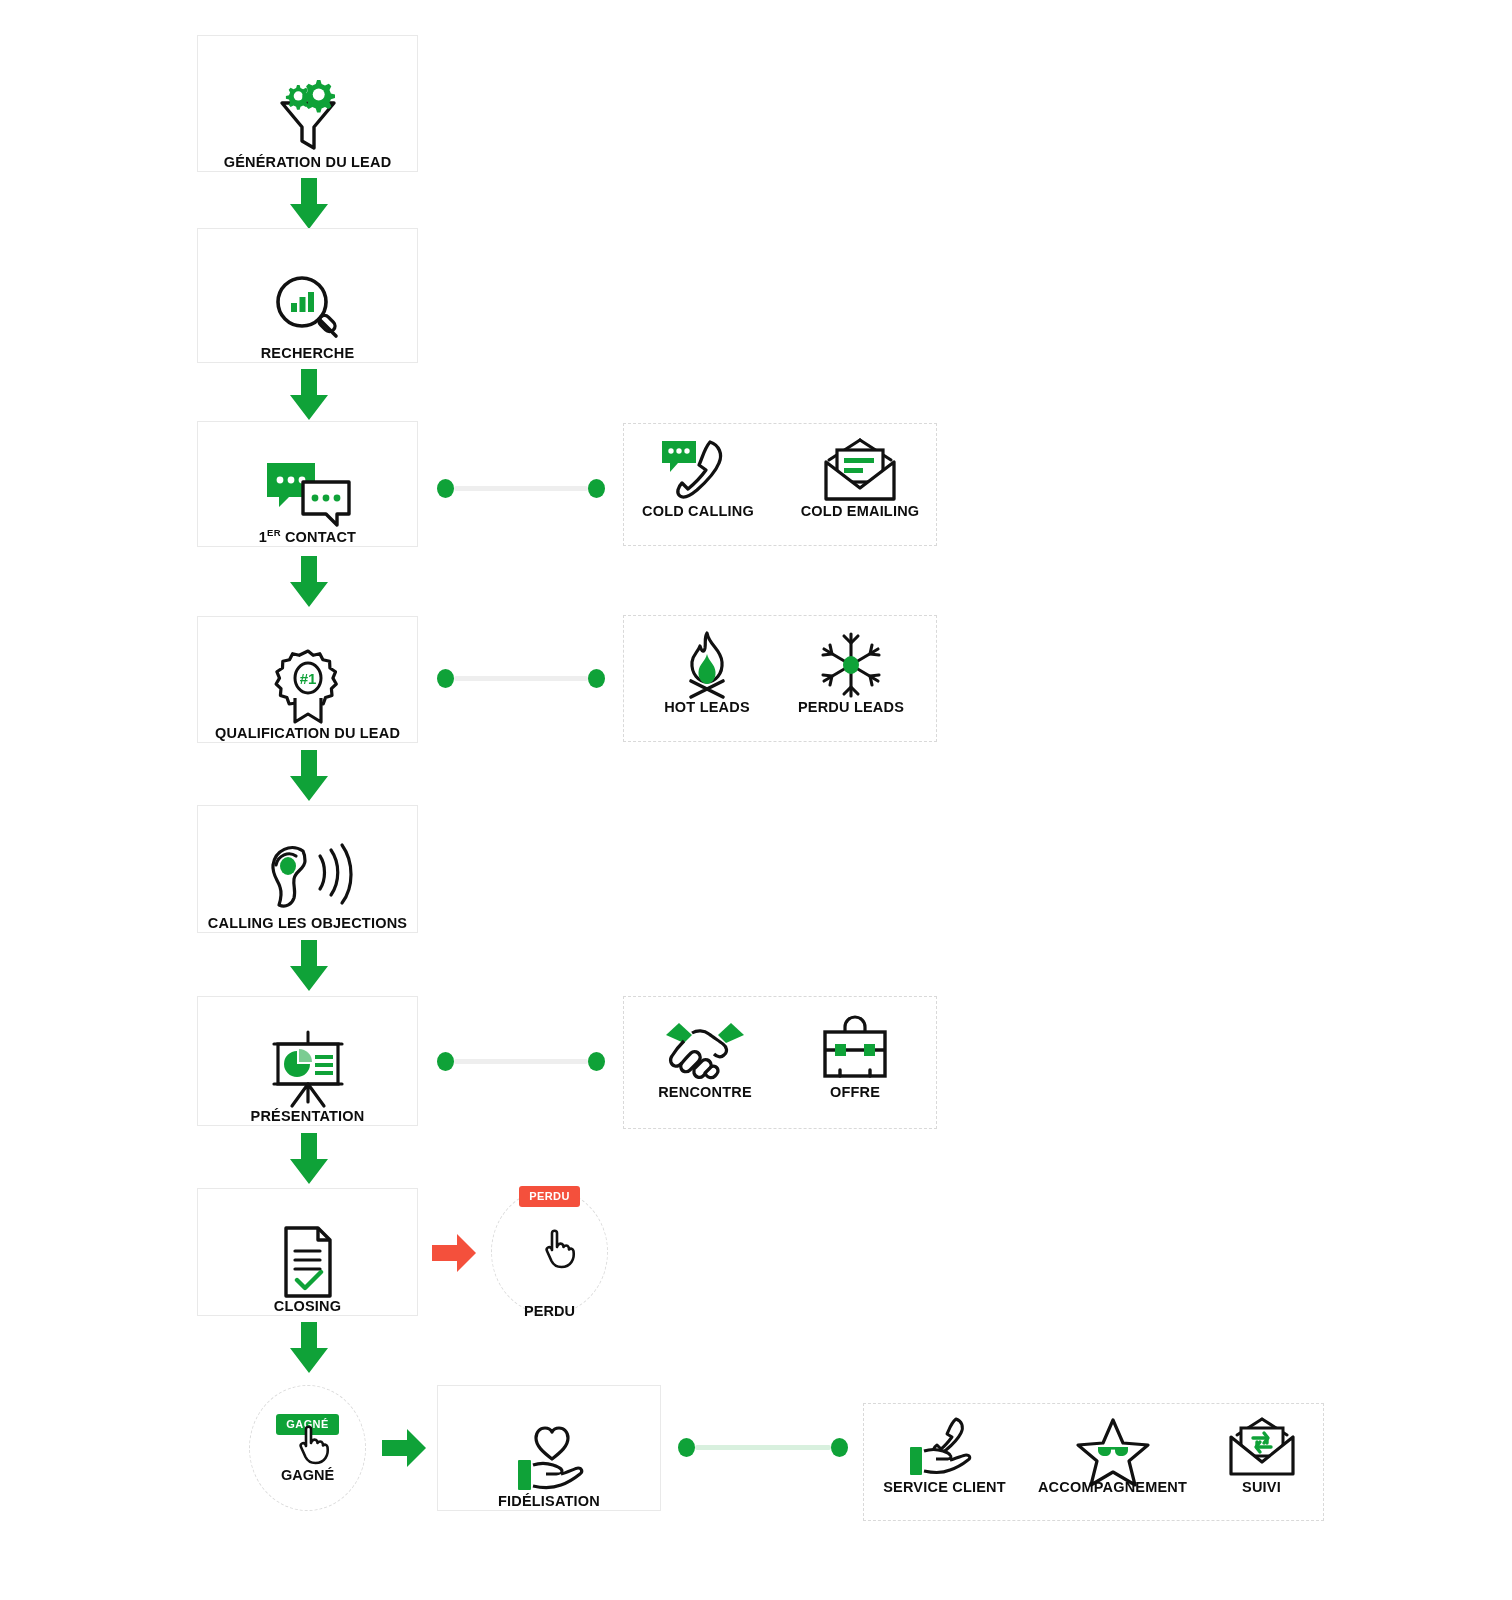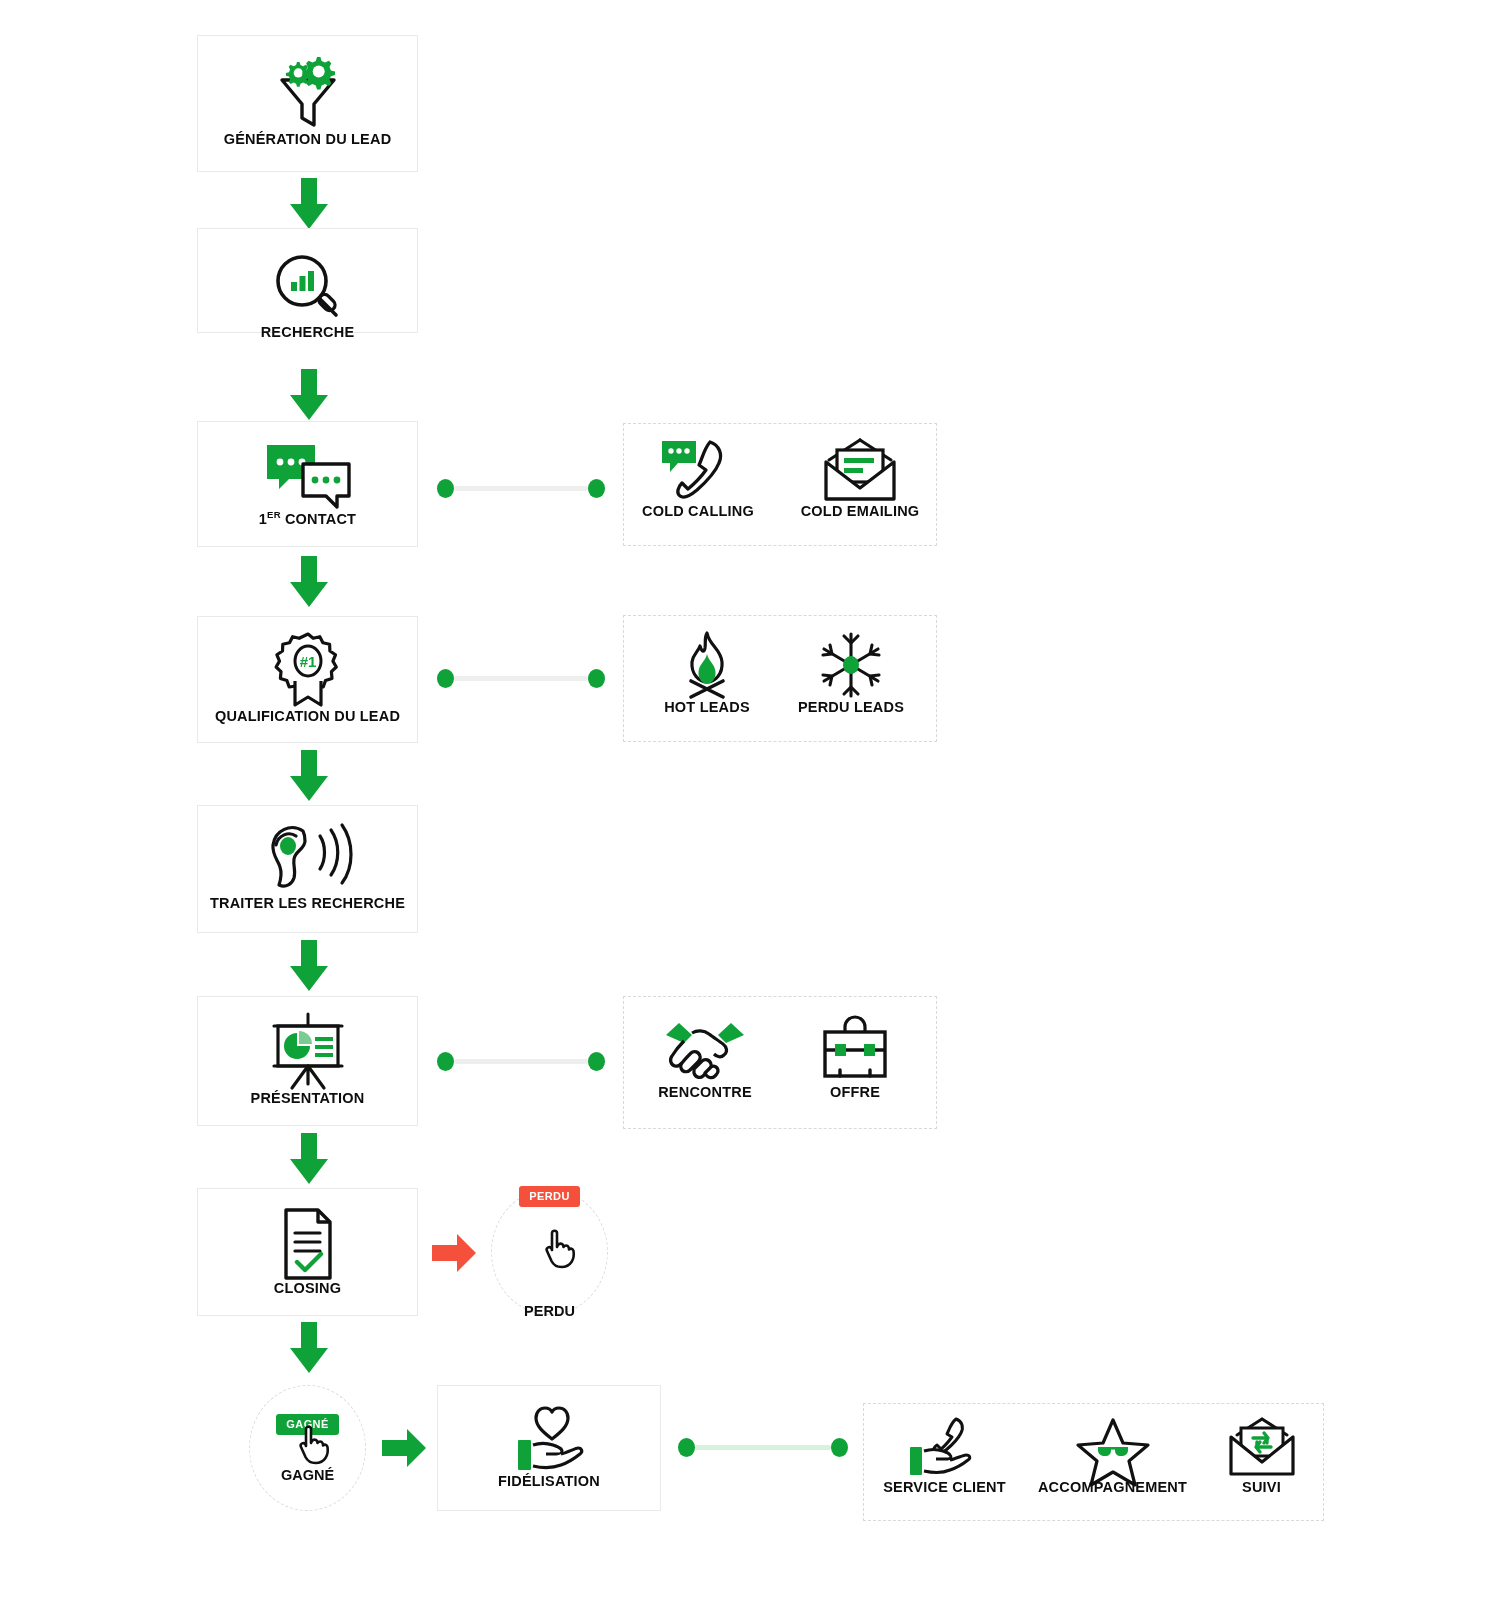--- a/index.html
+++ b/index.html
@@ -7,21 +7,21 @@
     font-family:"Liberation Sans","DejaVu Sans",sans-serif;
     width:1512px;height:1600px;position:relative;overflow:hidden;
     -webkit-font-smoothing:antialiased;
   }
   .stage{position:absolute;left:0;top:0;width:1512px;height:1600px;}
 
   
   .card{
     position:absolute;box-sizing:border-box;
     border:1.5px solid #e9e9e9;background:#fff;
-    display:flex;flex-direction:column;align-items:center;justify-content:flex-start;
+    display:flex;flex-direction:column;align-items:center;justify-content:flex-end;
   }
   .card .ico{flex:0 0 auto;display:flex;align-items:center;justify-content:center;}
   .card .lbl{
     font-size:14.5px;font-weight:700;letter-spacing:.2px;color:#0d0d0d;
     text-align:center;line-height:1.1;white-space:nowrap;
   }
 
   
   .dgroup{
     position:absolute;box-sizing:border-box;
@@ -83,21 +83,21 @@
     </div>
     <div class="lbl">GÉNÉRATION DU LEAD</div>
   </div>
 
   <div class="darrow" style="left:288px;top:178px;">
     <svg width="42" height="52" viewBox="0 0 42 52">
         <path d="M13 0 h16 v26 h11 L21 51 L2 26 h11 z" fill="#0FA238"></path>
       </svg>
   </div>
 
-  <div class="card" style="left:197px;top:228px;width:221px;height:105px;padding-top:22px;">
+  <div class="card" style="left:197px;top:228px;width:221px;height:135px;padding-top:22px;">
     <div class="ico" style="height:74px;">
       <svg width="76" height="74" viewBox="0 0 76 74">
         <circle cx="32" cy="30" r="24" fill="none" stroke="#111" stroke-width="3.6"></circle>
         <path d="M49 47 L66 64" stroke="#111" stroke-width="3.6" stroke-linecap="round"></path>
         <rect x="48" y="46" width="18" height="11" rx="5.5" transform="rotate(45 57 51.5)" fill="none" stroke="#111" stroke-width="3.4"></rect>
         <g fill="#0FA238">
           <rect x="21" y="31" width="6" height="9"></rect>
           <rect x="29.5" y="25" width="6" height="15"></rect>
           <rect x="38" y="20" width="6" height="20"></rect>
         </g>
@@ -240,21 +240,21 @@
         <path d="M38 10 c-12 -8 -28 -1 -30 14 c-1 10 5 15 7 22 c2 6 1 12 -1 18 c7 3 13 -1 15 -7 c2 -7 -1 -12 0 -19 c1 -8 11 -10 11 -18 c0 -5 -1 -8 -2 -10z" fill="#fff" stroke="#111" stroke-width="3.2" stroke-linejoin="round"></path>
         <path d="M11 24 c2 -10 13 -14 20 -9" fill="none" stroke="#111" stroke-width="3.2" stroke-linecap="round"></path>
         <ellipse cx="23" cy="25" rx="8" ry="9" fill="#0FA238"></ellipse>
         <g fill="none" stroke="#111" stroke-width="3.2" stroke-linecap="round">
           <path d="M55 15 c6 9 6 24 0 33"></path>
           <path d="M66 9 c9 13 9 32 0 45"></path>
           <path d="M77 4 c12 17 12 42 0 58"></path>
         </g>
       </svg>
     </div>
-    <div class="lbl">TRAITER LES RECHERCHE</div>
+    <div class="lbl">CALLING LES OBJECTIONS</div>
   </div>
 
   <div class="darrow" style="left:288px;top:940px;">
     <svg width="42" height="52" viewBox="0 0 42 52">
         <path d="M13 0 h16 v26 h11 L21 51 L2 26 h11 z" fill="#0FA238"></path>
       </svg>
   </div>
 
   <div class="card" style="left:197px;top:996px;width:221px;height:130px;padding-top:14px;">
     <div class="ico" style="height:80px;">

